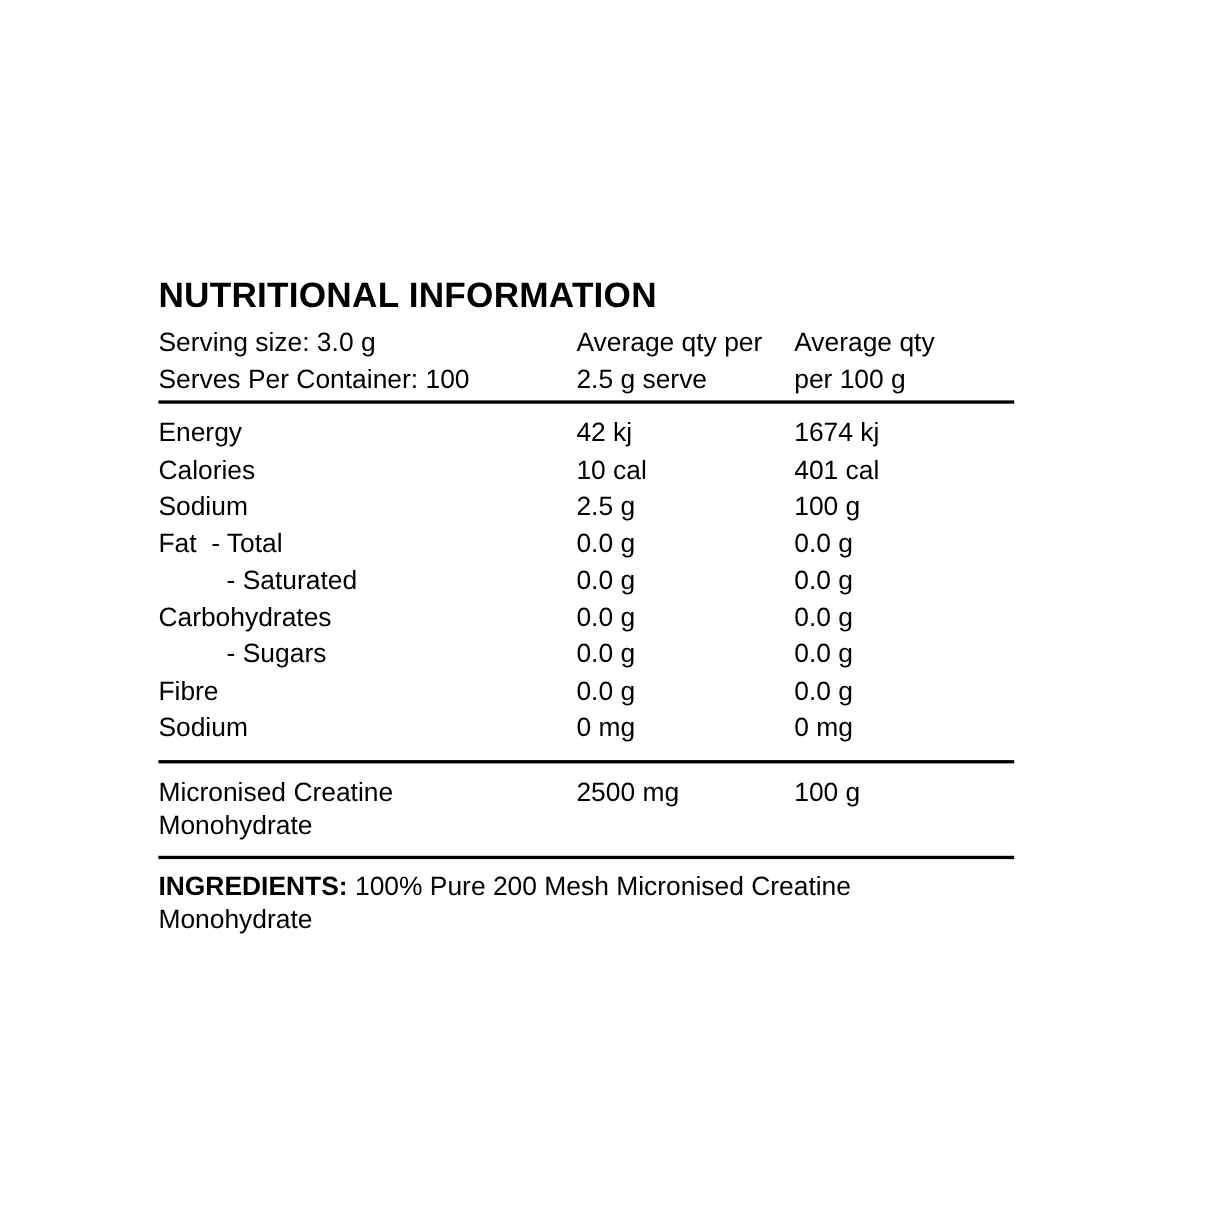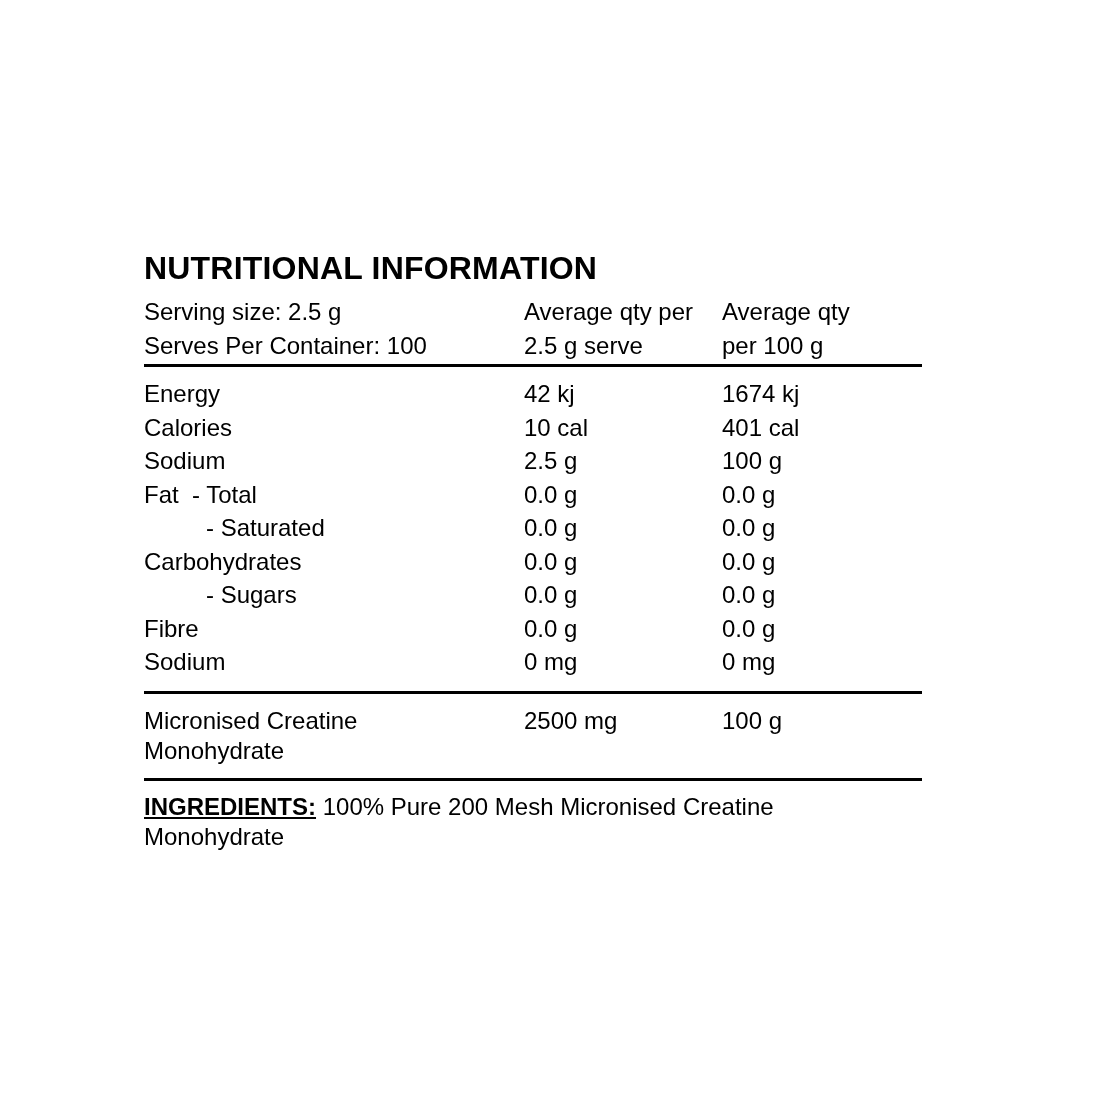--- a/index.html
+++ b/index.html
@@ -54,33 +54,32 @@
     line-height: 30px;
   }
   .ingredients-block {
     margin-top: 11px;
     font-size: 24px;
     line-height: 30px;
     width: 730px;
   }
   .ingredients-heading {
     font-weight: bold;
-    text-decoration: underline;
   }
 </style>
 </head>
 <body>
 
 <div class="label-panel">
 
   <h1 class="panel-title">NUTRITIONAL INFORMATION</h1>
 
   <div class="table-header">
     <div class="grid-row">
-      <span class="cell-label">Serving size: 2.5 g</span>
+      <span class="cell-label">Serving size: 3.0 g</span>
       <span class="cell-v1">Average qty per</span>
       <span class="cell-v2">Average qty</span>
     </div>
     <div class="grid-row">
       <span class="cell-label">Serves Per Container: 100</span>
       <span class="cell-v1">2.5 g serve</span>
       <span class="cell-v2">per 100 g</span>
     </div>
   </div>
 

